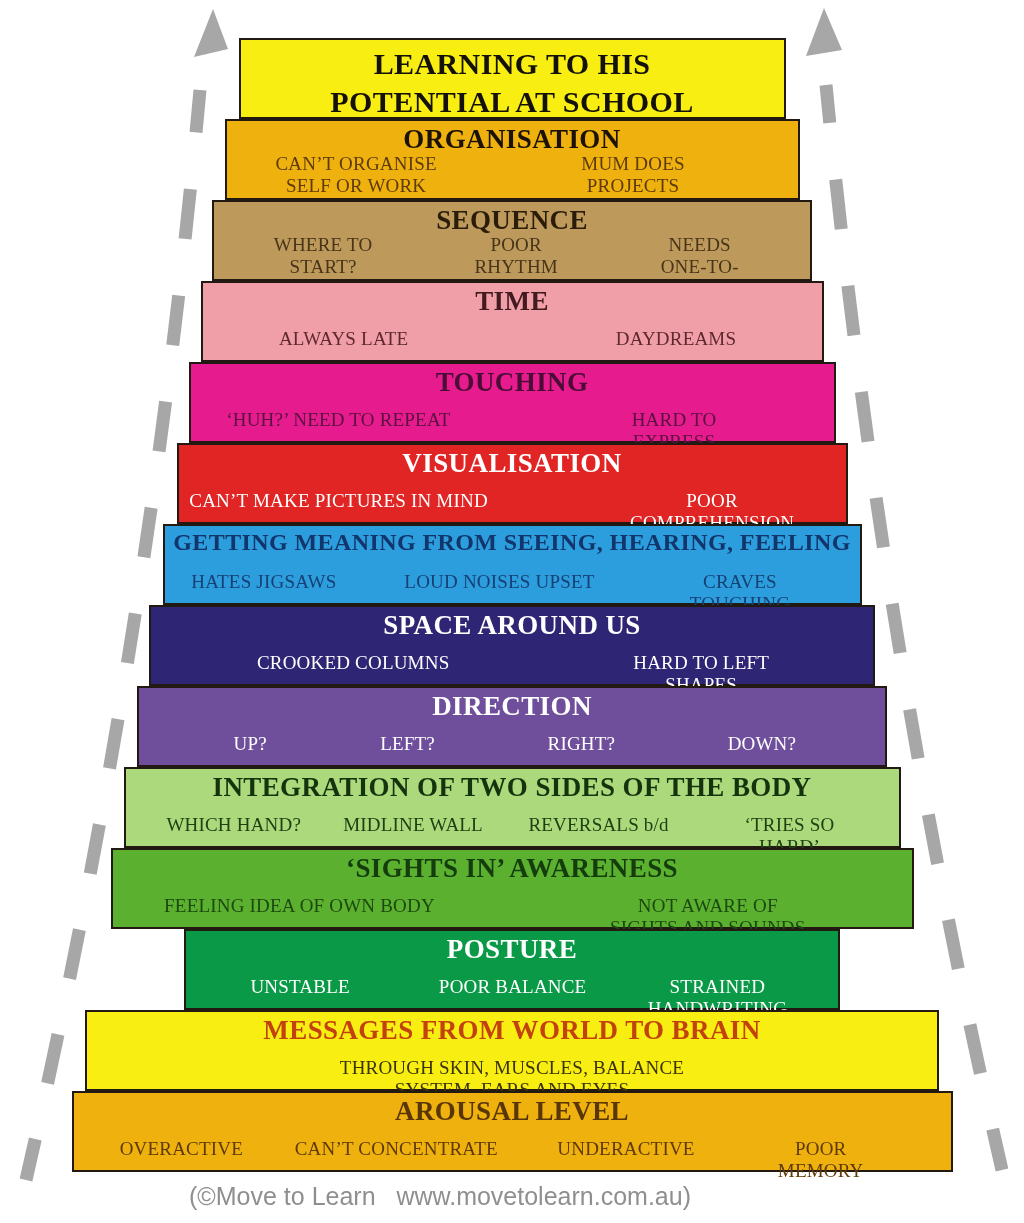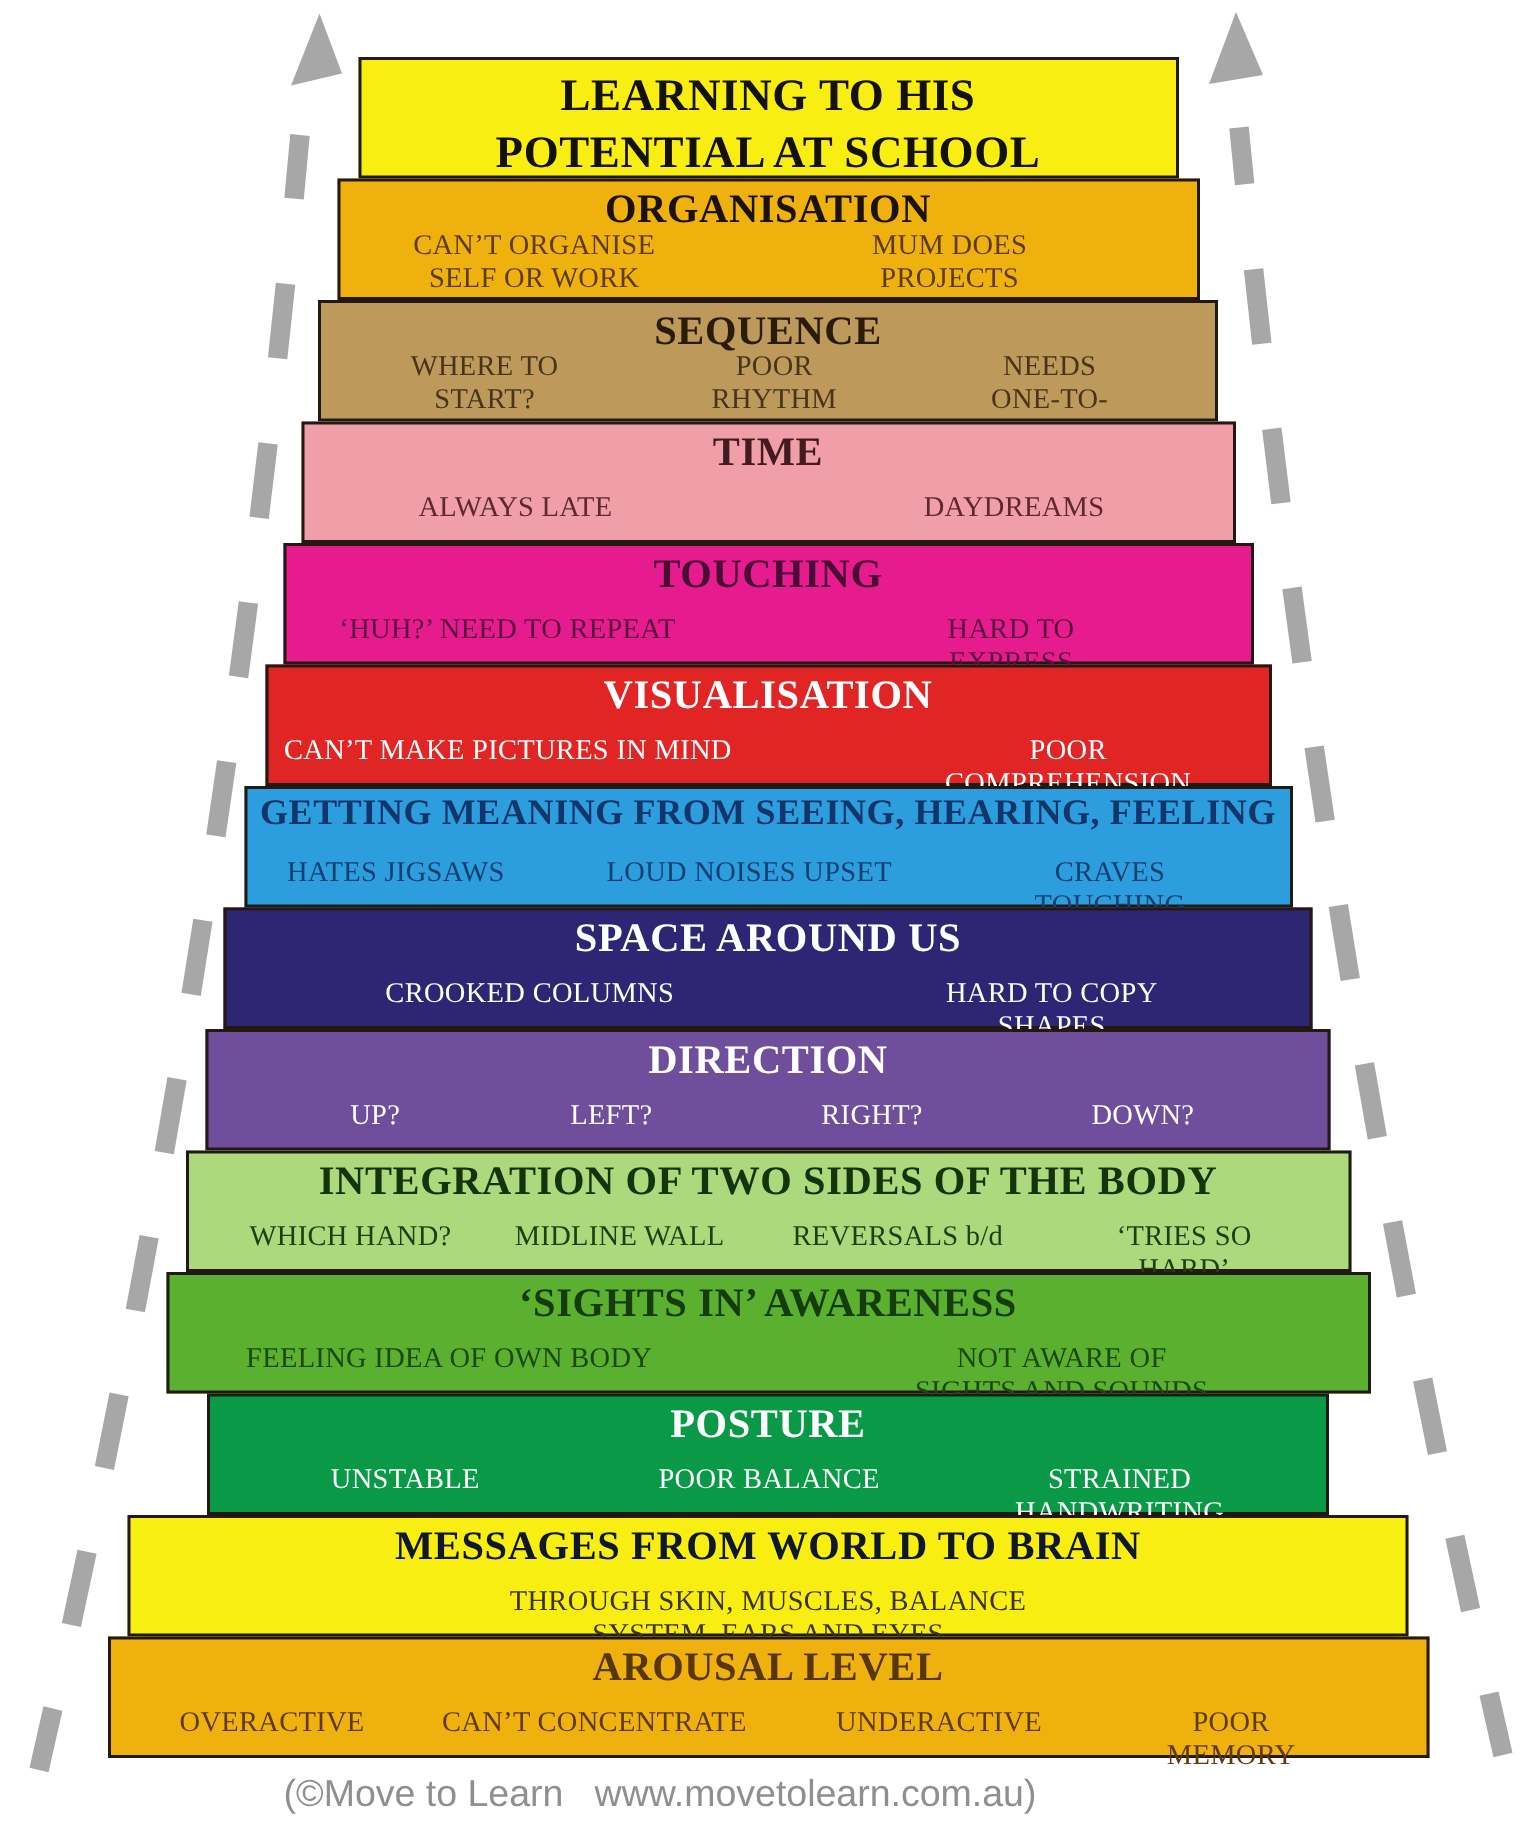--- a/index.html
+++ b/index.html
@@ -92,21 +92,21 @@
         <div class="items">
           <div class="item" style="left: 14.3%; top: 45px; color: rgb(22, 64, 116);">HATES JIGSAWS</div>
           <div class="item" style="left: 48.2%; top: 45px; color: rgb(22, 64, 116);">LOUD NOISES UPSET</div>
           <div class="item" style="left: 82.8%; top: 45px; color: rgb(22, 64, 116);">CRAVES TOUCHING</div>
         </div>
       </div>
       <div class="layer" style="width: 726px; background: rgb(46, 37, 117); border-color: rgb(34, 26, 18);">
         <div class="ltitle" style="color: rgb(255, 255, 255);">SPACE AROUND US</div>
         <div class="items">
           <div class="item" style="left: 28%; top: 45px; color: rgb(255, 255, 255);">CROOKED COLUMNS</div>
-          <div class="item" style="left: 76.2%; top: 45px; color: rgb(255, 255, 255);">HARD TO COPY SHAPES</div>
+          <div class="item" style="left: 76.2%; top: 45px; color: rgb(255, 255, 255);">HARD TO LEFT SHAPES</div>
         </div>
       </div>
       <div class="layer" style="width: 750px; background: rgb(111, 79, 155); border-color: rgb(34, 26, 18);">
         <div class="ltitle" style="color: rgb(255, 255, 255);">DIRECTION</div>
         <div class="items">
           <div class="item" style="left: 14.9%; top: 45px; color: rgb(255, 255, 255);">UP?</div>
           <div class="item" style="left: 36%; top: 45px; color: rgb(255, 255, 255);">LEFT?</div>
           <div class="item" style="left: 59.3%; top: 45px; color: rgb(255, 255, 255);">RIGHT?</div>
           <div class="item" style="left: 83.5%; top: 45px; color: rgb(255, 255, 255);">DOWN?</div>
         </div>
@@ -120,30 +120,30 @@
           <div class="item" style="left: 85.9%; top: 45px; color: rgb(32, 64, 18);">‘TRIES SO HARD’</div>
         </div>
       </div>
       <div class="layer" style="width: 803px; background: rgb(91, 176, 47); border-color: rgb(34, 26, 18);">
         <div class="ltitle" style="color: rgb(20, 60, 12);">‘SIGHTS IN’ AWARENESS</div>
         <div class="items">
           <div class="item" style="left: 23.4%; top: 45px; color: rgb(28, 73, 15);">FEELING IDEA OF OWN BODY</div>
           <div class="item" style="left: 74.5%; top: 45px; color: rgb(28, 73, 15);">NOT AWARE OF SIGHTS AND SOUNDS</div>
         </div>
       </div>
-      <div class="layer" style="width: 748px; background: rgb(10, 154, 71); border-color: rgb(34, 26, 18);">
+      <div class="layer" style="width: 656px; background: rgb(10, 154, 71); border-color: rgb(34, 26, 18);">
         <div class="ltitle" style="color: rgb(255, 255, 255);">POSTURE</div>
         <div class="items">
           <div class="item" style="left: 17.5%; top: 45px; color: rgb(255, 255, 255);">UNSTABLE</div>
           <div class="item" style="left: 50.1%; top: 45px; color: rgb(255, 255, 255);">POOR BALANCE</div>
           <div class="item" style="left: 81.5%; top: 45px; color: rgb(255, 255, 255);">STRAINED HANDWRITING</div>
         </div>
       </div>
       <div class="layer" style="width: 854px; background: rgb(248, 238, 18); border-color: rgb(34, 26, 18);">
-        <div class="ltitle" style="color: #0f172a;">MESSAGES FROM WORLD TO BRAIN</div>
+        <div class="ltitle" style="color: #c2410c;">MESSAGES FROM WORLD TO BRAIN</div>
         <div class="items">
           <div class="item" style="left: 50%; top: 45px; color: rgb(58, 51, 6);">THROUGH SKIN, MUSCLES, BALANCE SYSTEM, EARS AND EYES</div>
         </div>
       </div>
       <div class="layer" style="width: 881px; background: rgb(238, 177, 13); border-color: rgb(34, 26, 18);">
         <div class="ltitle" style="color: rgb(89, 54, 5);">AROUSAL LEVEL</div>
         <div class="items">
           <div class="item" style="left: 12.3%; top: 45px; color: rgb(95, 58, 6);">OVERACTIVE</div>
           <div class="item" style="left: 36.8%; top: 45px; color: rgb(95, 58, 6);">CAN’T CONCENTRATE</div>
           <div class="item" style="left: 63%; top: 45px; color: rgb(95, 58, 6);">UNDERACTIVE</div>

